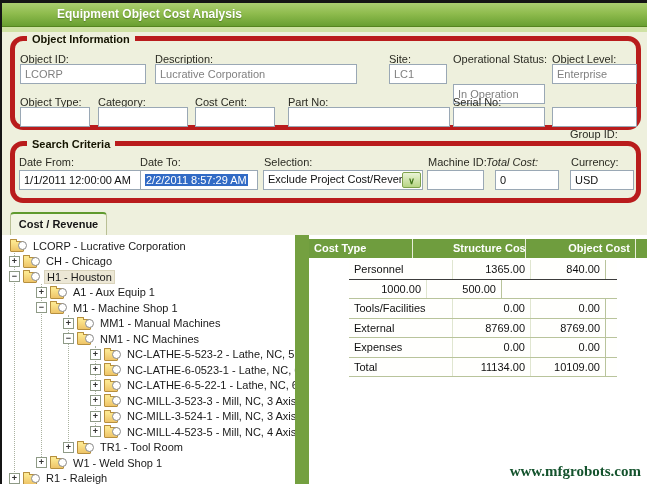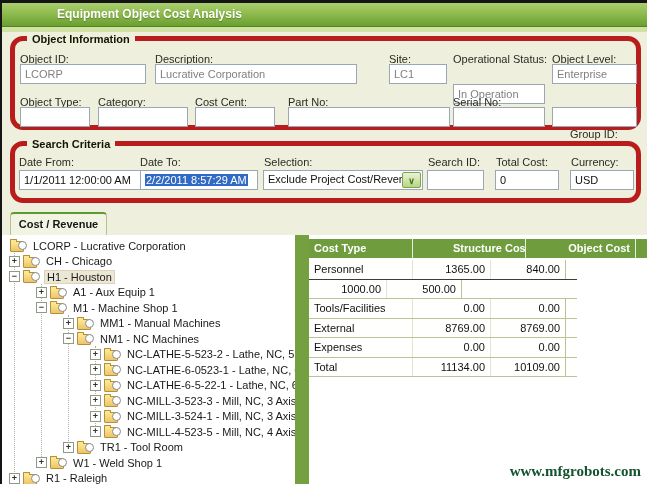--- a/index.html
+++ b/index.html
@@ -92,21 +92,21 @@
     position:absolute; left:0; top:4px; right:0; height:19px;
     background:#6f9d3e; display:flex;gap:35px;
   }
   .hcell{
     box-sizing:border-box; color:#fff; font-weight:bold; line-height:19px;
     padding:0 5px; border-right:1px solid #e8eedb; white-space:nowrap; overflow:hidden;
   }
   .h0{width:104px;}
   .h1{width:78px; text-align:right;}
   .h2{width:75px; text-align:right;}
-  .crows{position:absolute; left:0; top:25px; width:268px;}
+  .crows{position:absolute; left:0; top:25px; width:268px;padding-left:40px;}
   .crow{display:flex; height:18.5px; border-bottom:1px solid #b9c49b; background:#fffffd;}
   .crow.focused{border-bottom:1px solid #3c3c3c;}
   .ccell{box-sizing:border-box; line-height:18px; padding:0 5px; white-space:nowrap; overflow:hidden; color:#111;}
   .ccell.c0{width:104px; border-right:1px solid #e0e6d0;}
   .ccell.c1{width:78px; text-align:right; border-right:1px solid #e0e6d0;}
   .ccell.c2{width:75px; text-align:right; border-right:1px solid #b9c49b;}
   .watermark{
     position:absolute; right:6px; bottom:4px;
     font-family:"Liberation Serif",serif; font-size:15px; font-weight:600; color:#14532d;
   }
@@ -166,24 +166,24 @@
 
     <span class="fl" style="left:125px; top:10px;">Date To:</span>
     <div class="tb black boxdiv" style="left:125px; top:24px; width:118px;"><span class="sel-text">2/2/2011 8:57:29 AM</span></div>
 
     <span class="fl" style="left:249px; top:10px;">Selection:</span>
     <div class="combo" style="left:248px; top:24px; width:160px;">
       <span class="combo-text">Exclude Project Cost/Revenue</span>
       <span class="combo-btn">∨</span>
     </div>
 
-    <span class="fl" style="left:413px; top:10px;">Search ID:</span>
+    <span class="fl" style="left:413px; top:10px;">Machine ID:</span>
     <input class="tb black" style="left: 412px; top: 24px; width: 57px;" value="">
 
-    <span class="fl" style="left:481px; top:10px;">Total Cost:</span>
+    <span class="fl" style="left:471px; top:10px;font-style:italic;">Total Cost:</span>
     <input class="tb black" style="left: 480px; top: 24px; width: 64px;" value="0">
 
     <span class="fl" style="left:556px; top:10px;">Currency:</span>
     <input class="tb black" style="left: 555px; top: 24px; width: 64px;" value="USD">
   </div>
 
   <div class="tab">Cost / Revenue</div>
 
   <div class="content">
 

